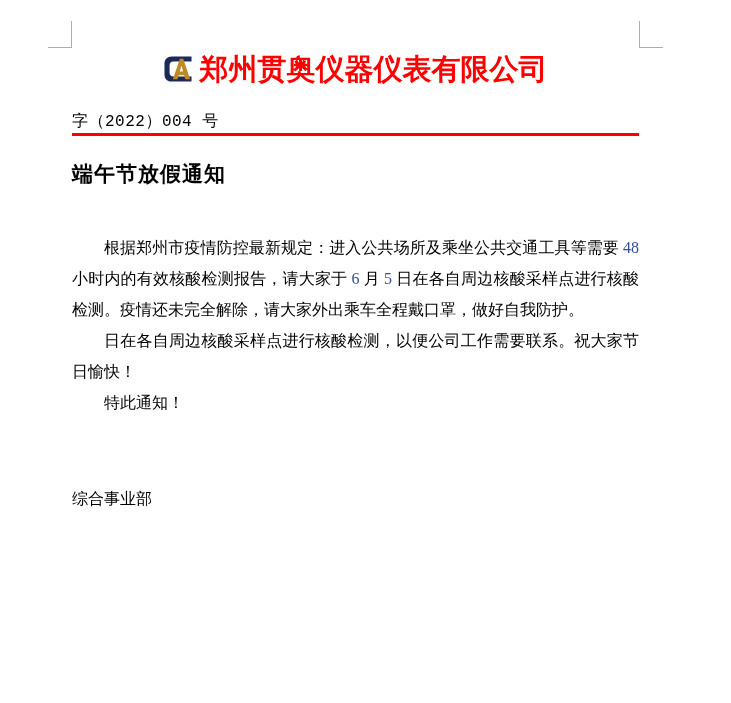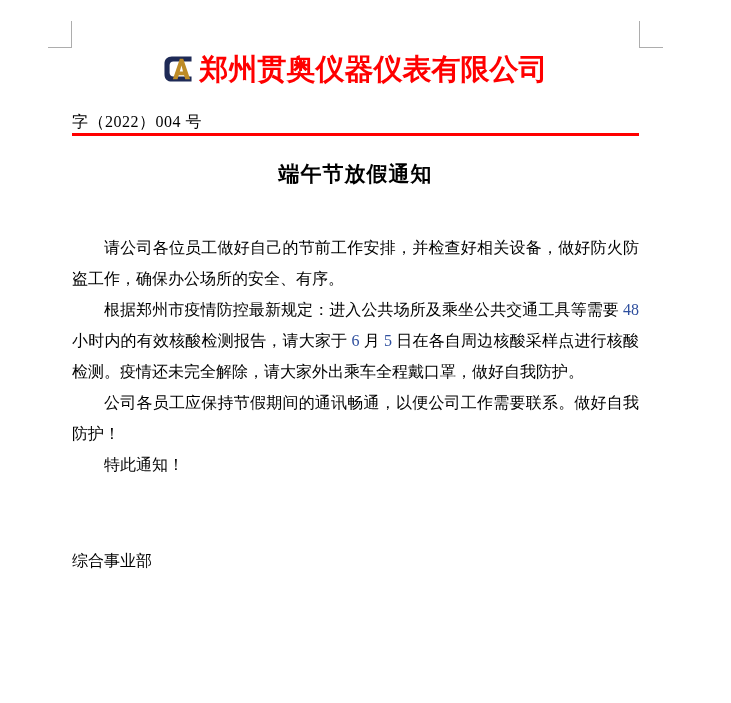--- a/index.html
+++ b/index.html
@@ -14,25 +14,25 @@
   .cm-tl-h{left:48px;top:47px;width:24px;height:1px;}
   .cm-tr-v{left:639px;top:21px;width:1px;height:27px;}
   .cm-tr-h{left:639px;top:47px;width:24px;height:1px;}
 
   
   .header{margin-top:52px;height:34px;display:flex;align-items:center;justify-content:center;gap:7px;}
   .logo{display:inline-flex;align-items:center;margin-right:1px;}
   .company{font-size:29px;font-weight:bold;color:var(--red,#f00);line-height:34px;white-space:nowrap;}
 
   
-  .docnum{margin-top:26px;font-size:16px;line-height:20px;letter-spacing:0.5px;}
+  .docnum{margin-top:26px;font-size:16px;line-height:20px;letter-spacing:0.5px;font-family:Liberation Mono, monospace;}
   .redline{height:3px;background:var(--red,#f00);margin-top:1px;}
 
   
-  .title{margin:26px 0 0 0;font-size:21px;font-weight:bold;text-align:center;
+  .title{margin:26px 0 0 0;font-size:21px;font-weight:bold;text-align:left;
          line-height:24px;letter-spacing:1px;}
 
   
   .bodytext{margin-top:46px;}
   .bodytext p{margin:0;font-size:16px;line-height:31px;text-indent:2em;
               text-align:justify;word-break:break-all;}
   .num{color:var(--num,#2e4f9e);}
 
   
   .sig{font-size:16px;line-height:31px;text-align:left;}
@@ -62,22 +62,21 @@
       <span class="company">郑州贯奥仪器仪表有限公司</span>
     </div>
 
     <div class="docnum">字（2022）004 号</div>
 
     <div class="redline"></div>
 
     <h1 class="title">端午节放假通知</h1>
 
     <div class="bodytext">
-        <p>请公司各位员工做好自己的节前工作安排，并检查好相关设备，做好防火防盗工作，确保办公场所的安全、有序。</p>
         <p>根据郑州市疫情防控最新规定：进入公共场所及乘坐公共交通工具等需要 <span class="num">48</span> 小时内的有效核酸检测报告，请大家于 <span class="num">6</span> 月 <span class="num">5</span> 日在各自周边核酸采样点进行核酸检测。疫情还未完全解除，请大家外出乘车全程戴口罩，做好自我防护。</p>
-        <p>公司各员工应保持节假期间的通讯畅通，以便公司工作需要联系。做好自我防护！</p>
+        <p>日在各自周边核酸采样点进行核酸检测，以便公司工作需要联系。祝大家节日愉快！</p>
         <p>特此通知！</p>
       </div>
 
     <div class="sig sig-dept">综合事业部</div>
 
   </div>
 </div>
 
 </body></html>

